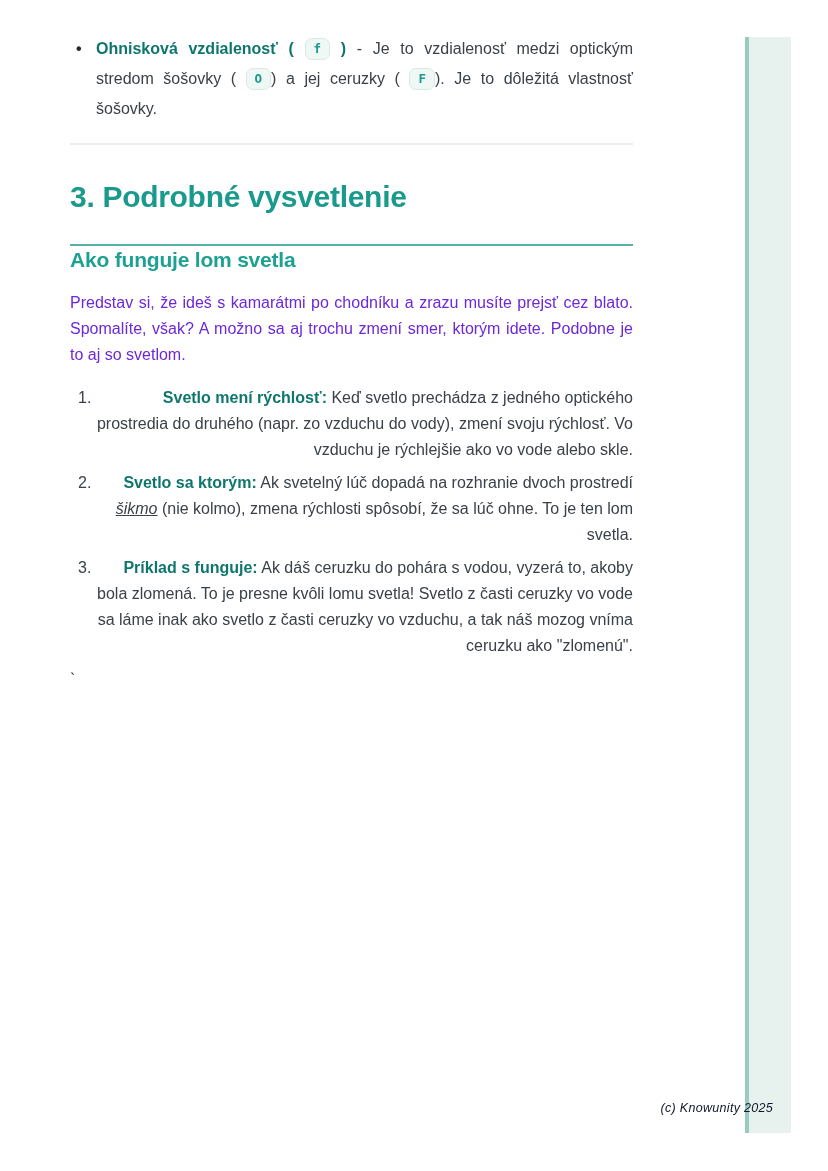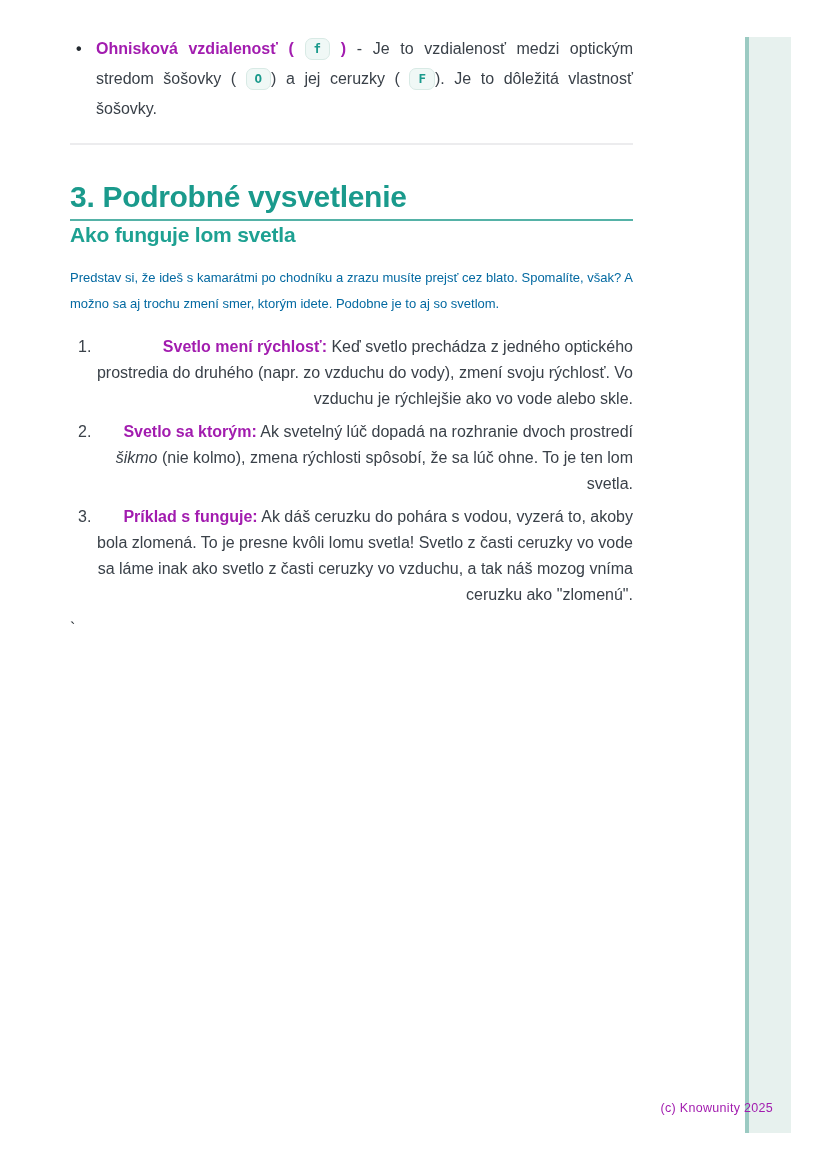--- a/index.html
+++ b/index.html
@@ -32,21 +32,21 @@
   
   .bullet-list { list-style: none; margin-top: 34px; }
   .flex-li { display: flex; line-height: 30px; font-size: 16px; }
   .marker-col {
     flex: 0 0 26px;
     padding-left: 6px;
     color: #23292f;
     font-weight: 700;
   }
   .li-body { flex: 1 1 auto; text-align: justify; }
-  .b { font-weight: 700; color: #a21caf; }
+  .b { font-weight: 700; color: #0f766e; }
 
   .code-badge {
     display: inline-block;
     font-family: "DejaVu Sans Mono", monospace;
     font-size: 12.5px;
     font-weight: 700;
     color: #1a9a8c;
     background: #f0f8f6;
     border: 1px solid #d8eae5;
     border-radius: 7px;
@@ -62,71 +62,72 @@
     margin-top: 19px;
   }
 
   
   h1.section-title {
     margin-top: 33px;
     font-size: 30px;
     line-height: 38px;
     font-weight: 700;
     color: #1a9a8c;
-    padding-bottom: 3px;
+    padding-bottom: 28px;
     border-bottom: 2px solid #55b2a7;
     letter-spacing: -0.3px;
   }
   h2.subsection-title {
     font-size: 21px;
     line-height: 28px;
     font-weight: 700;
     color: #1ea192;
     letter-spacing: -0.2px;
   }
 
   
   p.intro {
     margin-top: 16px;
-    font-size: 13px;
+    font-size: 16px;
     line-height: 26px;
     text-align: justify;
-    color: #0369a1;
+    color: #6d28d9;
   }
 
   
   .num-list { list-style: none; margin-top: 17px; }
   .num-list .flex-li {
     line-height: 26px;
     margin-bottom: 7px;
     text-align: left;
   }
   .num-list .li-body { text-align: right; }
   .num-col {
     flex: 0 0 26px;
     padding-left: 8px;
     color: #3a4149;
     font-weight: 400;
   }
-  .em { font-style: italic; }
+  .em { font-style: italic; text-decoration: underline; }
 
   .stray {
     margin-top: 8px;
     font-size: 16px;
     line-height: 26px;
     color: #30363c;
   }
 
   .footer-copyright {
     position: absolute;
     top: 1101px;
     right: 55px;
     font-size: 12.5px;
     letter-spacing: 0.3px;
-    color: #a21caf;
+    color: #0f172a;
+    font-style: italic;
   }
 </style>
 </head>
 <body>
 
 <div class="side-stripe"></div>
 
 <div class="content">
 
   <ul class="bullet-list">

